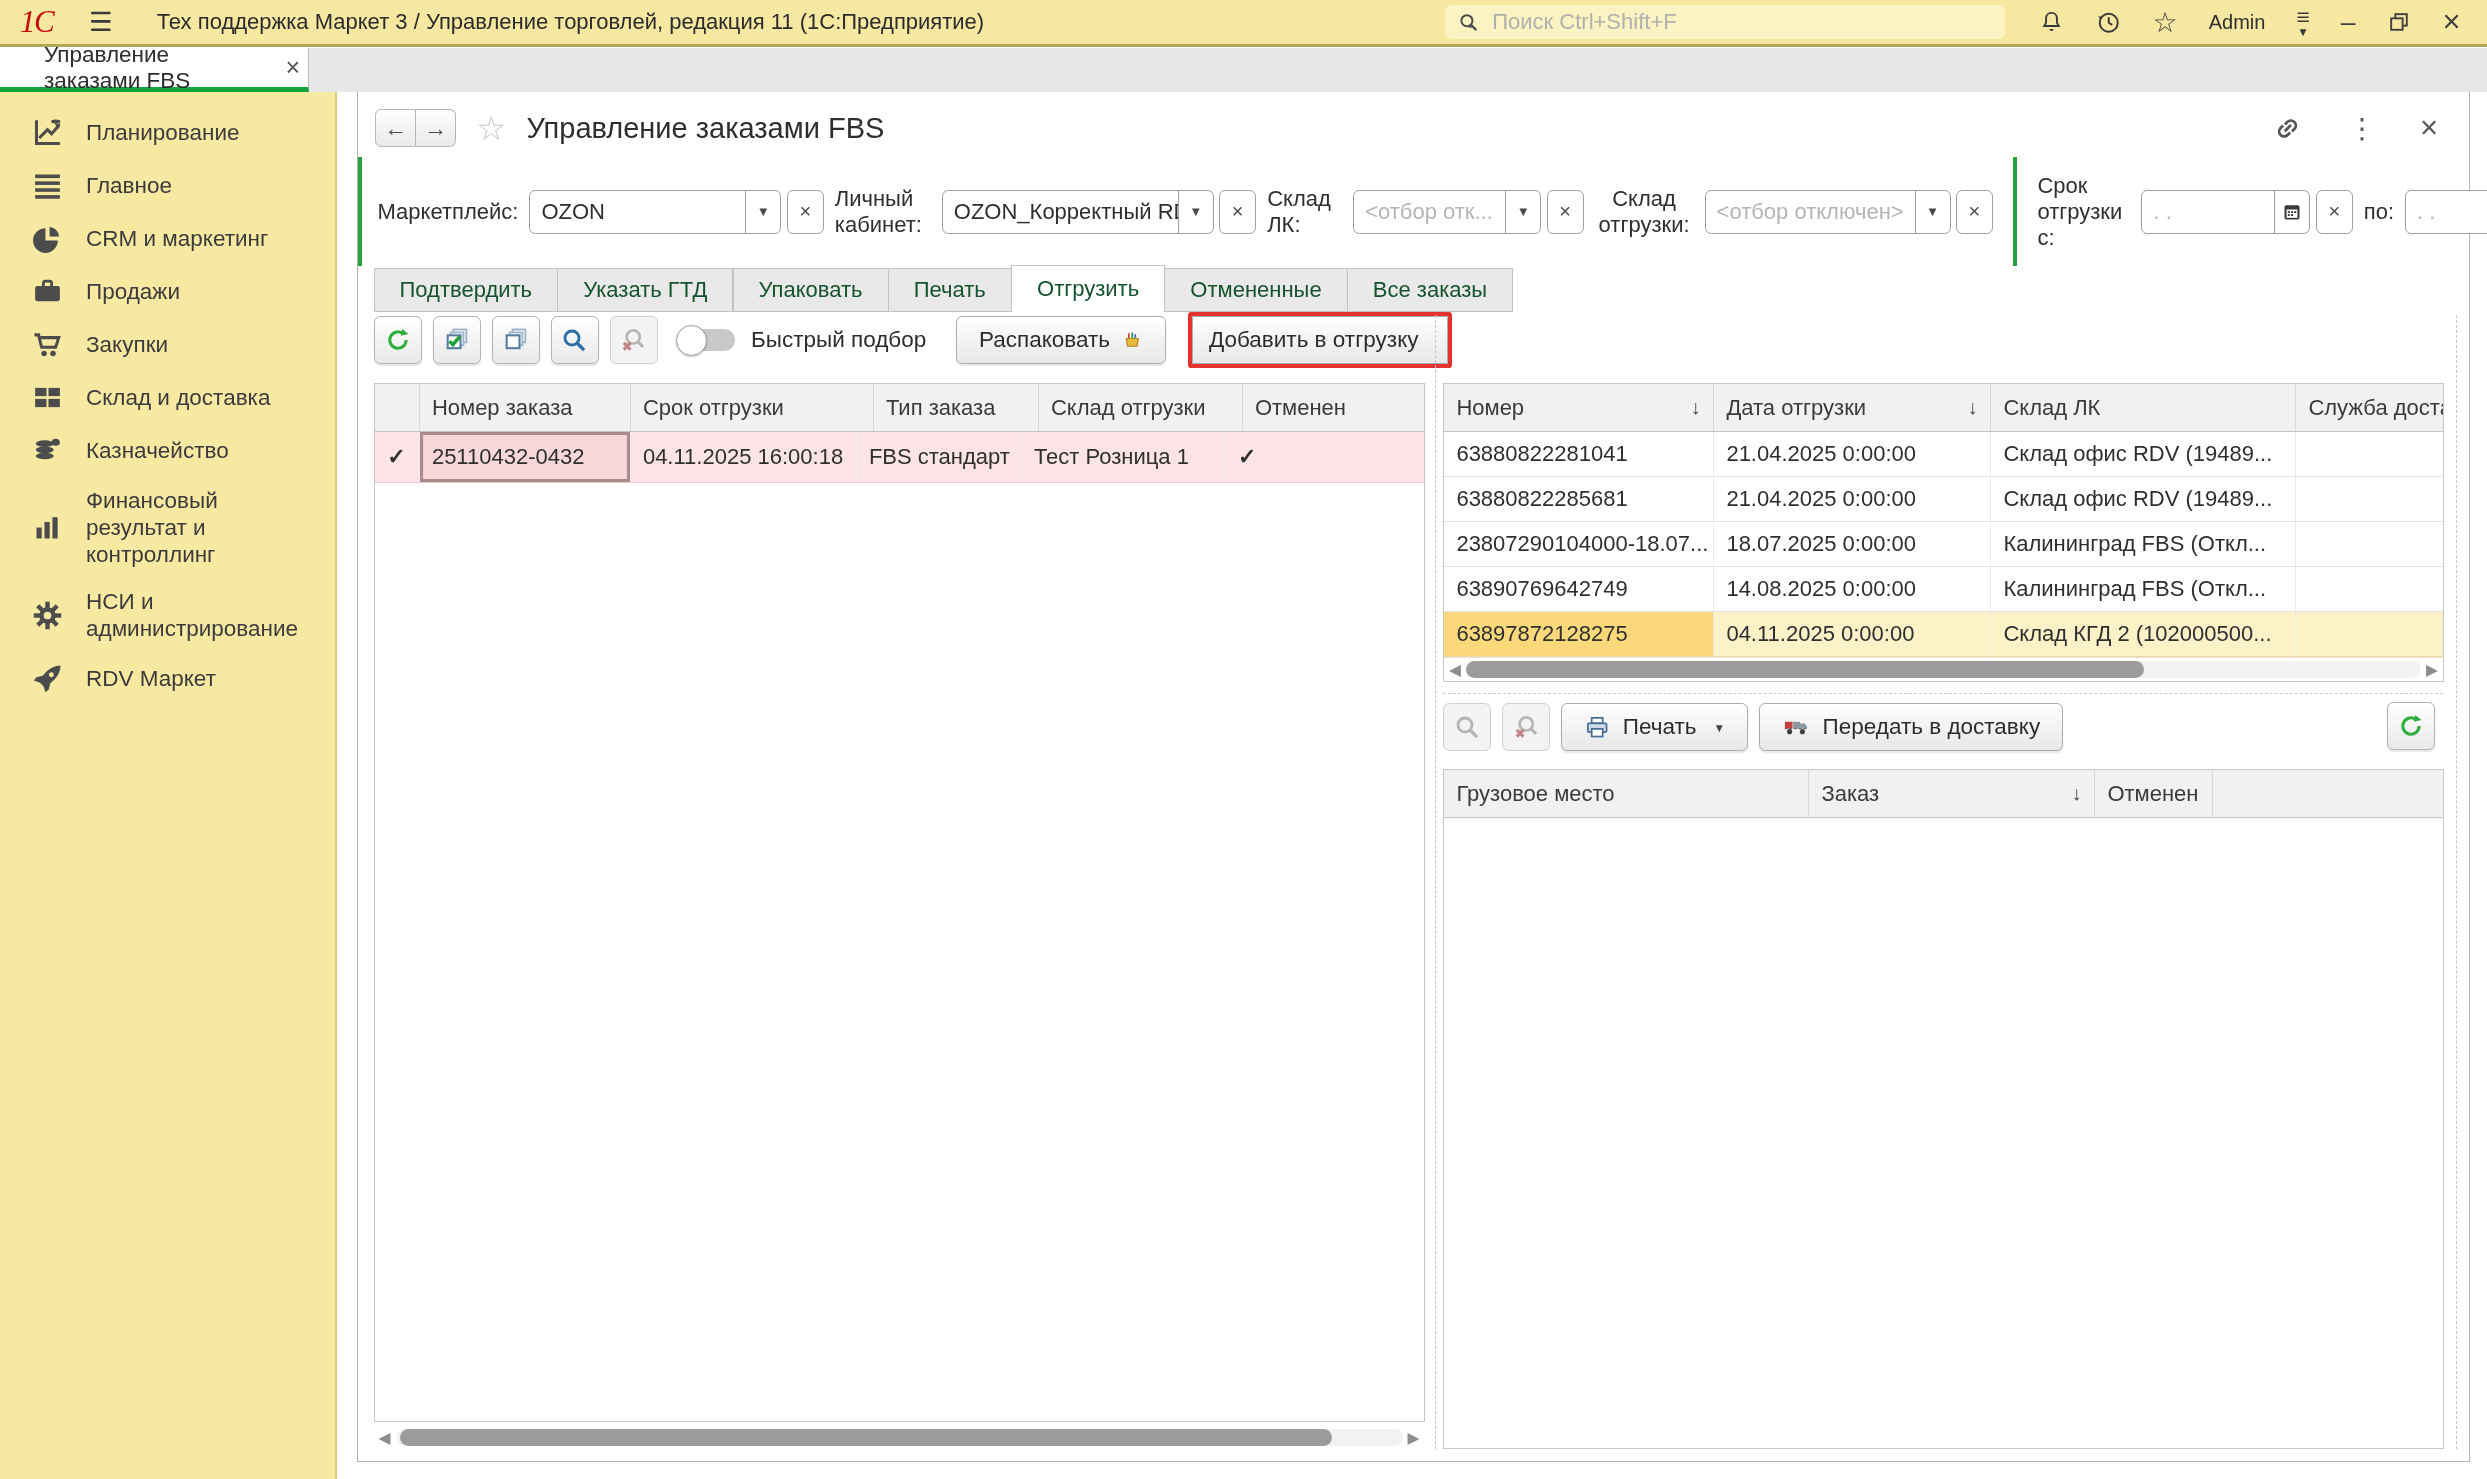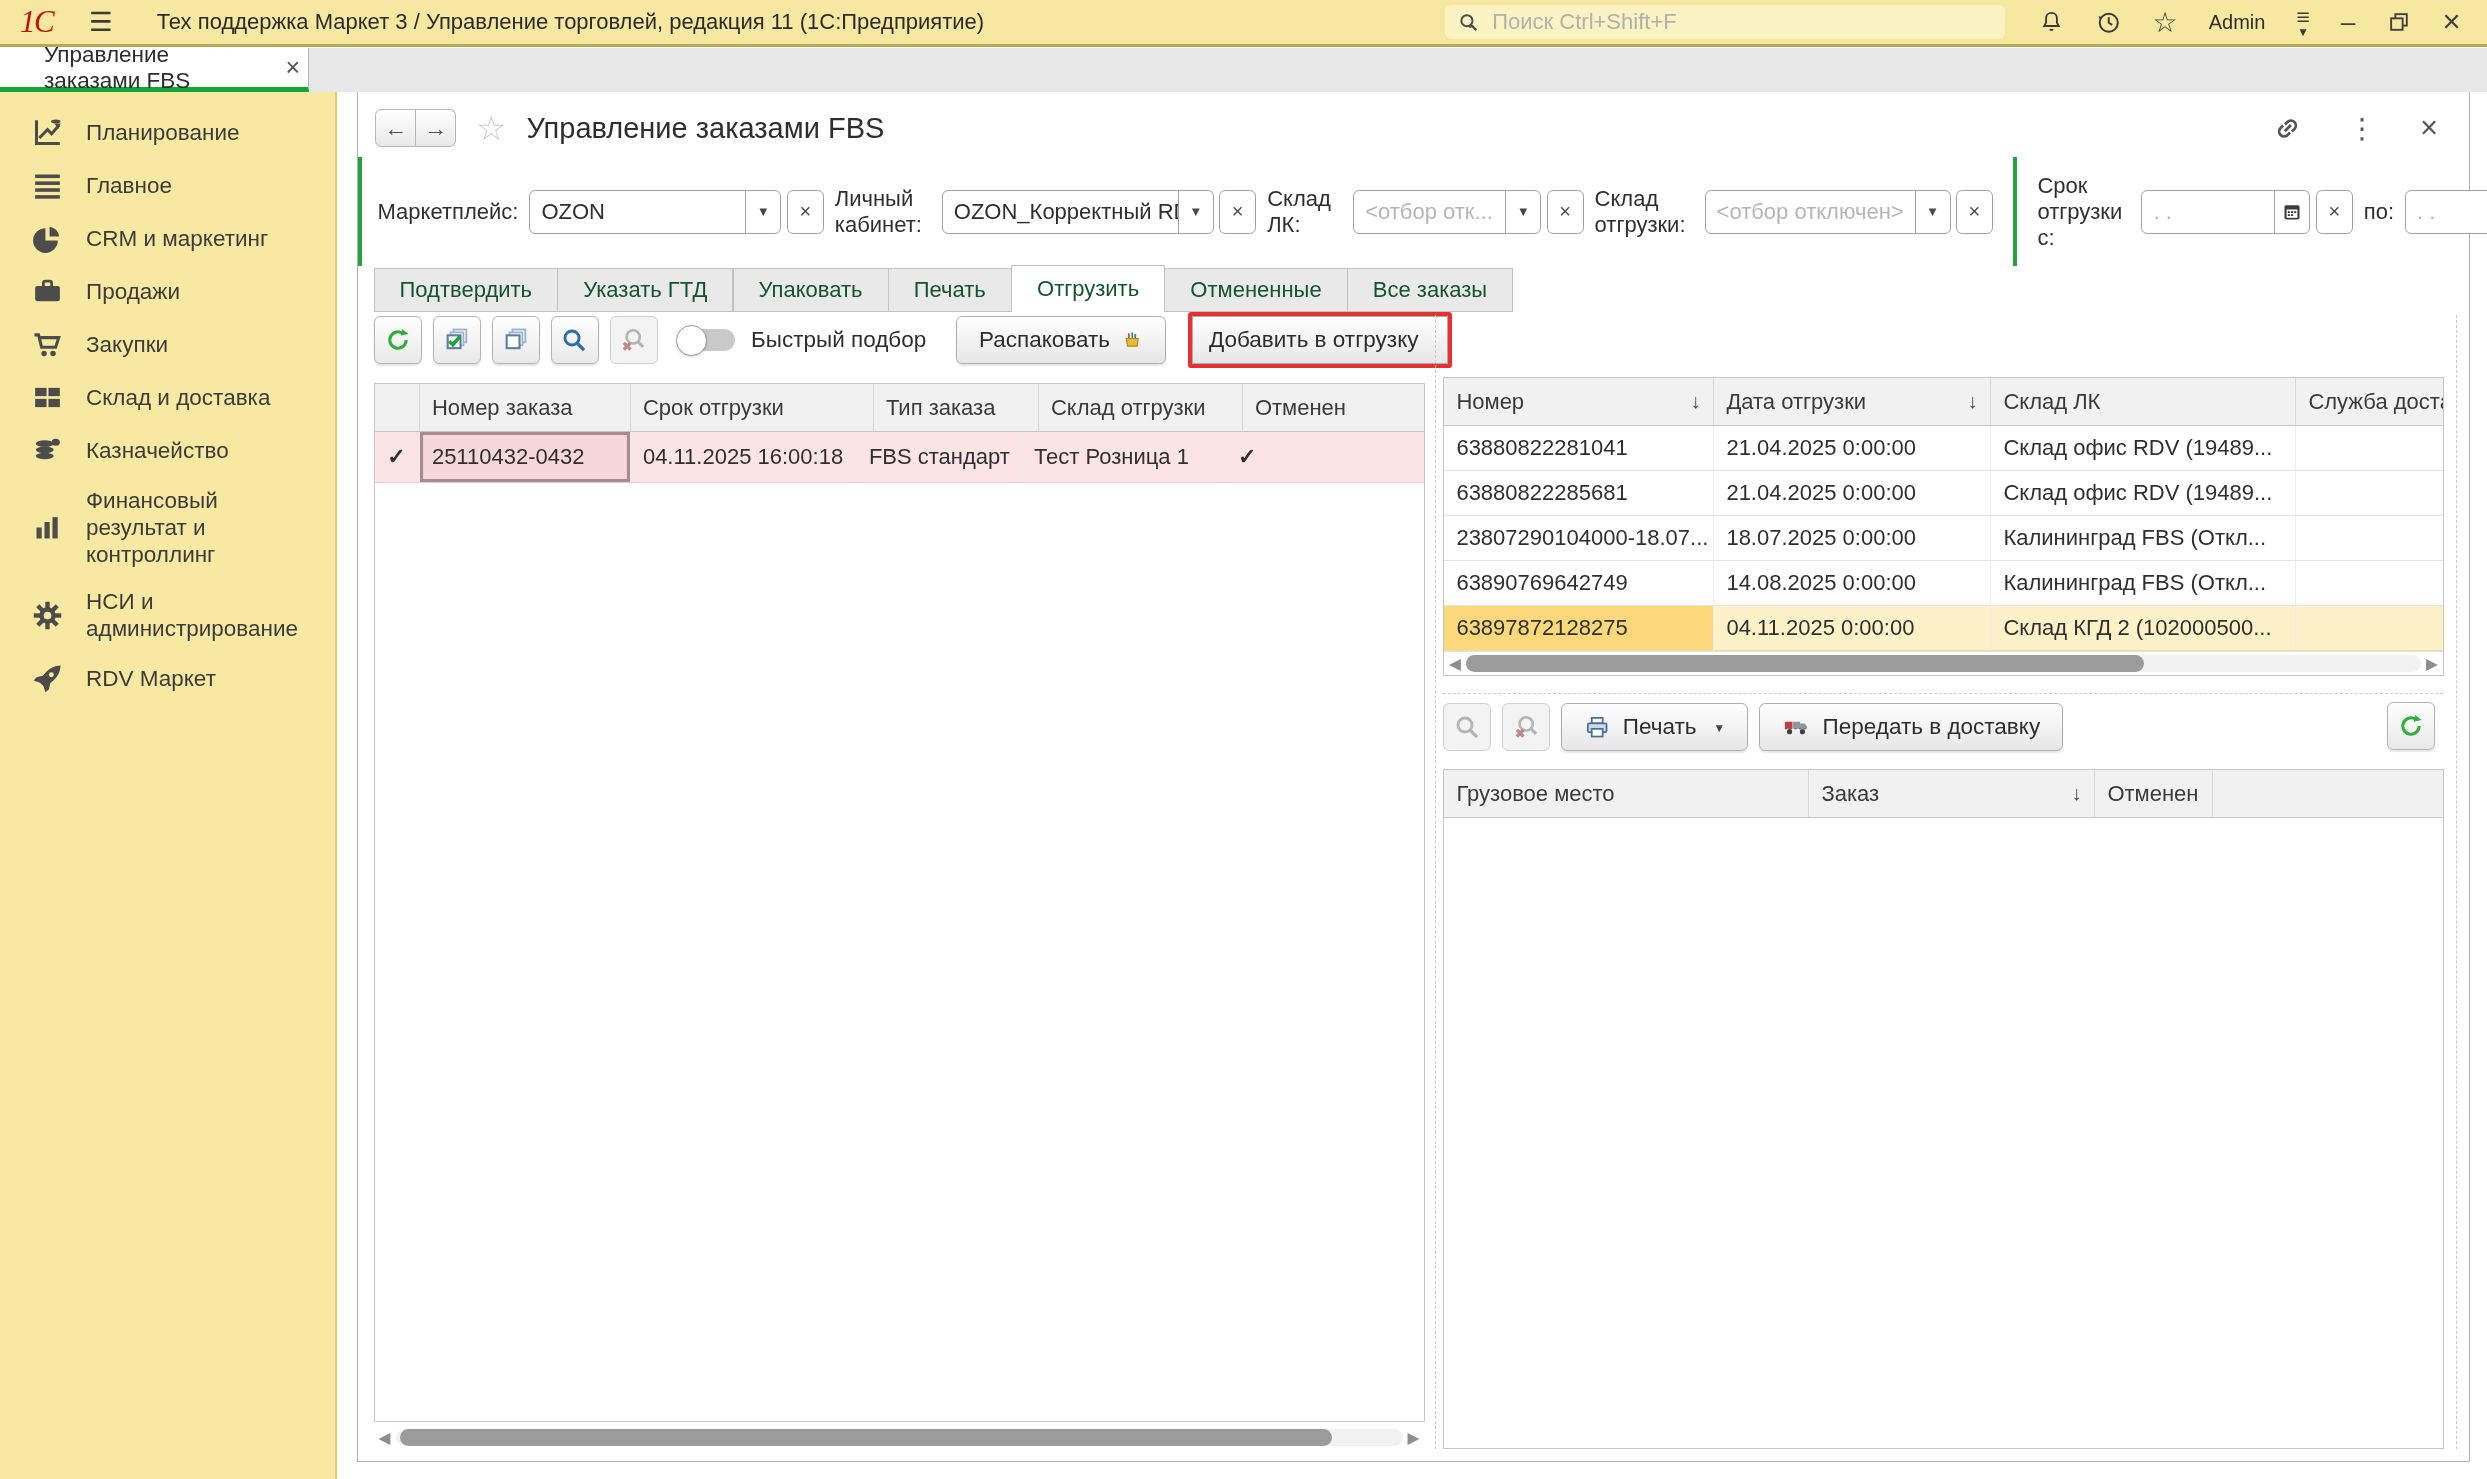--- a/index.html
+++ b/index.html
@@ -109,21 +109,21 @@
   .ltbl{position:absolute;left:0;top:68px;right:0;bottom:26.4px;}
   .ltbl .r1 .dc{height:51px;background:#fce3e6;border-bottom:0.8px solid #e7c9cc;}
   .cell-focus{background:#f8d7da !important;box-shadow:inset 0 0 0 3.1px #a98a8d;}
   .ck{color:#18a23c;font-size:29.5px;font-weight:bold;justify-content:center;}
   
   .hscroll{position:absolute;left:0;right:0;bottom:0;height:22px;display:flex;align-items:center;}
   .scar{width:22px;text-align:center;font-size:15.5px;color:#8d8d8d;flex:none;}
   .strack{flex:1;height:17px;background:#f2f2f2;border-radius:9.3px;position:relative;}
   .sthumb{position:absolute;top:0;height:17px;background:#9b9b9b;border-radius:9.3px;}
   
-  .rtbl{position:absolute;left:0;top:62px;width:1001px;}
+  .rtbl{position:absolute;left:0;top:68px;width:1001px;}
   .rowsel .dc{background:#fdf1c8;border-bottom:0.8px solid #ecdca2;}
   .rowsel .dc.cur{background:#fbd87a;}
   .rhscroll{position:relative;height:23px;border-top:0.8px solid #e2e2e2;display:flex;align-items:center;}
   .dashsep{position:absolute;left:0;right:0;top:378px;border-top:1.6px dashed #cccccc;}
   .tbar2{position:absolute;left:0;right:0;top:387px;}
   .btbl{position:absolute;left:0;top:454px;width:1001px;bottom:0;}
   .rrefresh{position:absolute;right:7.8px;top:0;}
   .fillrow{flex:1;}
 </style>
 </head>
@@ -313,21 +313,21 @@
 
     <span class="flabel" style="width:75px;">Склад ЛК:</span>
     <div class="fgroup">
       <div class="fbox" style="width:188px;">
         <span class="fval ph" style="flex:1;">&lt;отбор отк...</span>
         <span class="fctl">▼</span>
       </div>
       <div class="fclear">×</div>
     </div>
 
-    <span class="flabel" style="width:99px;">Склад отгрузки:</span>
+    <span class="flabel" style="width:99px;text-align:center;">Склад отгрузки:</span>
     <div class="fgroup">
       <div class="fbox" style="width:246px;">
         <span class="fval ph" style="flex:1;">&lt;отбор отключен&gt;</span>
         <span class="fctl">▼</span>
       </div>
       <div class="fclear">×</div>
     </div>
 
     <div class="gdivider"></div>
 

